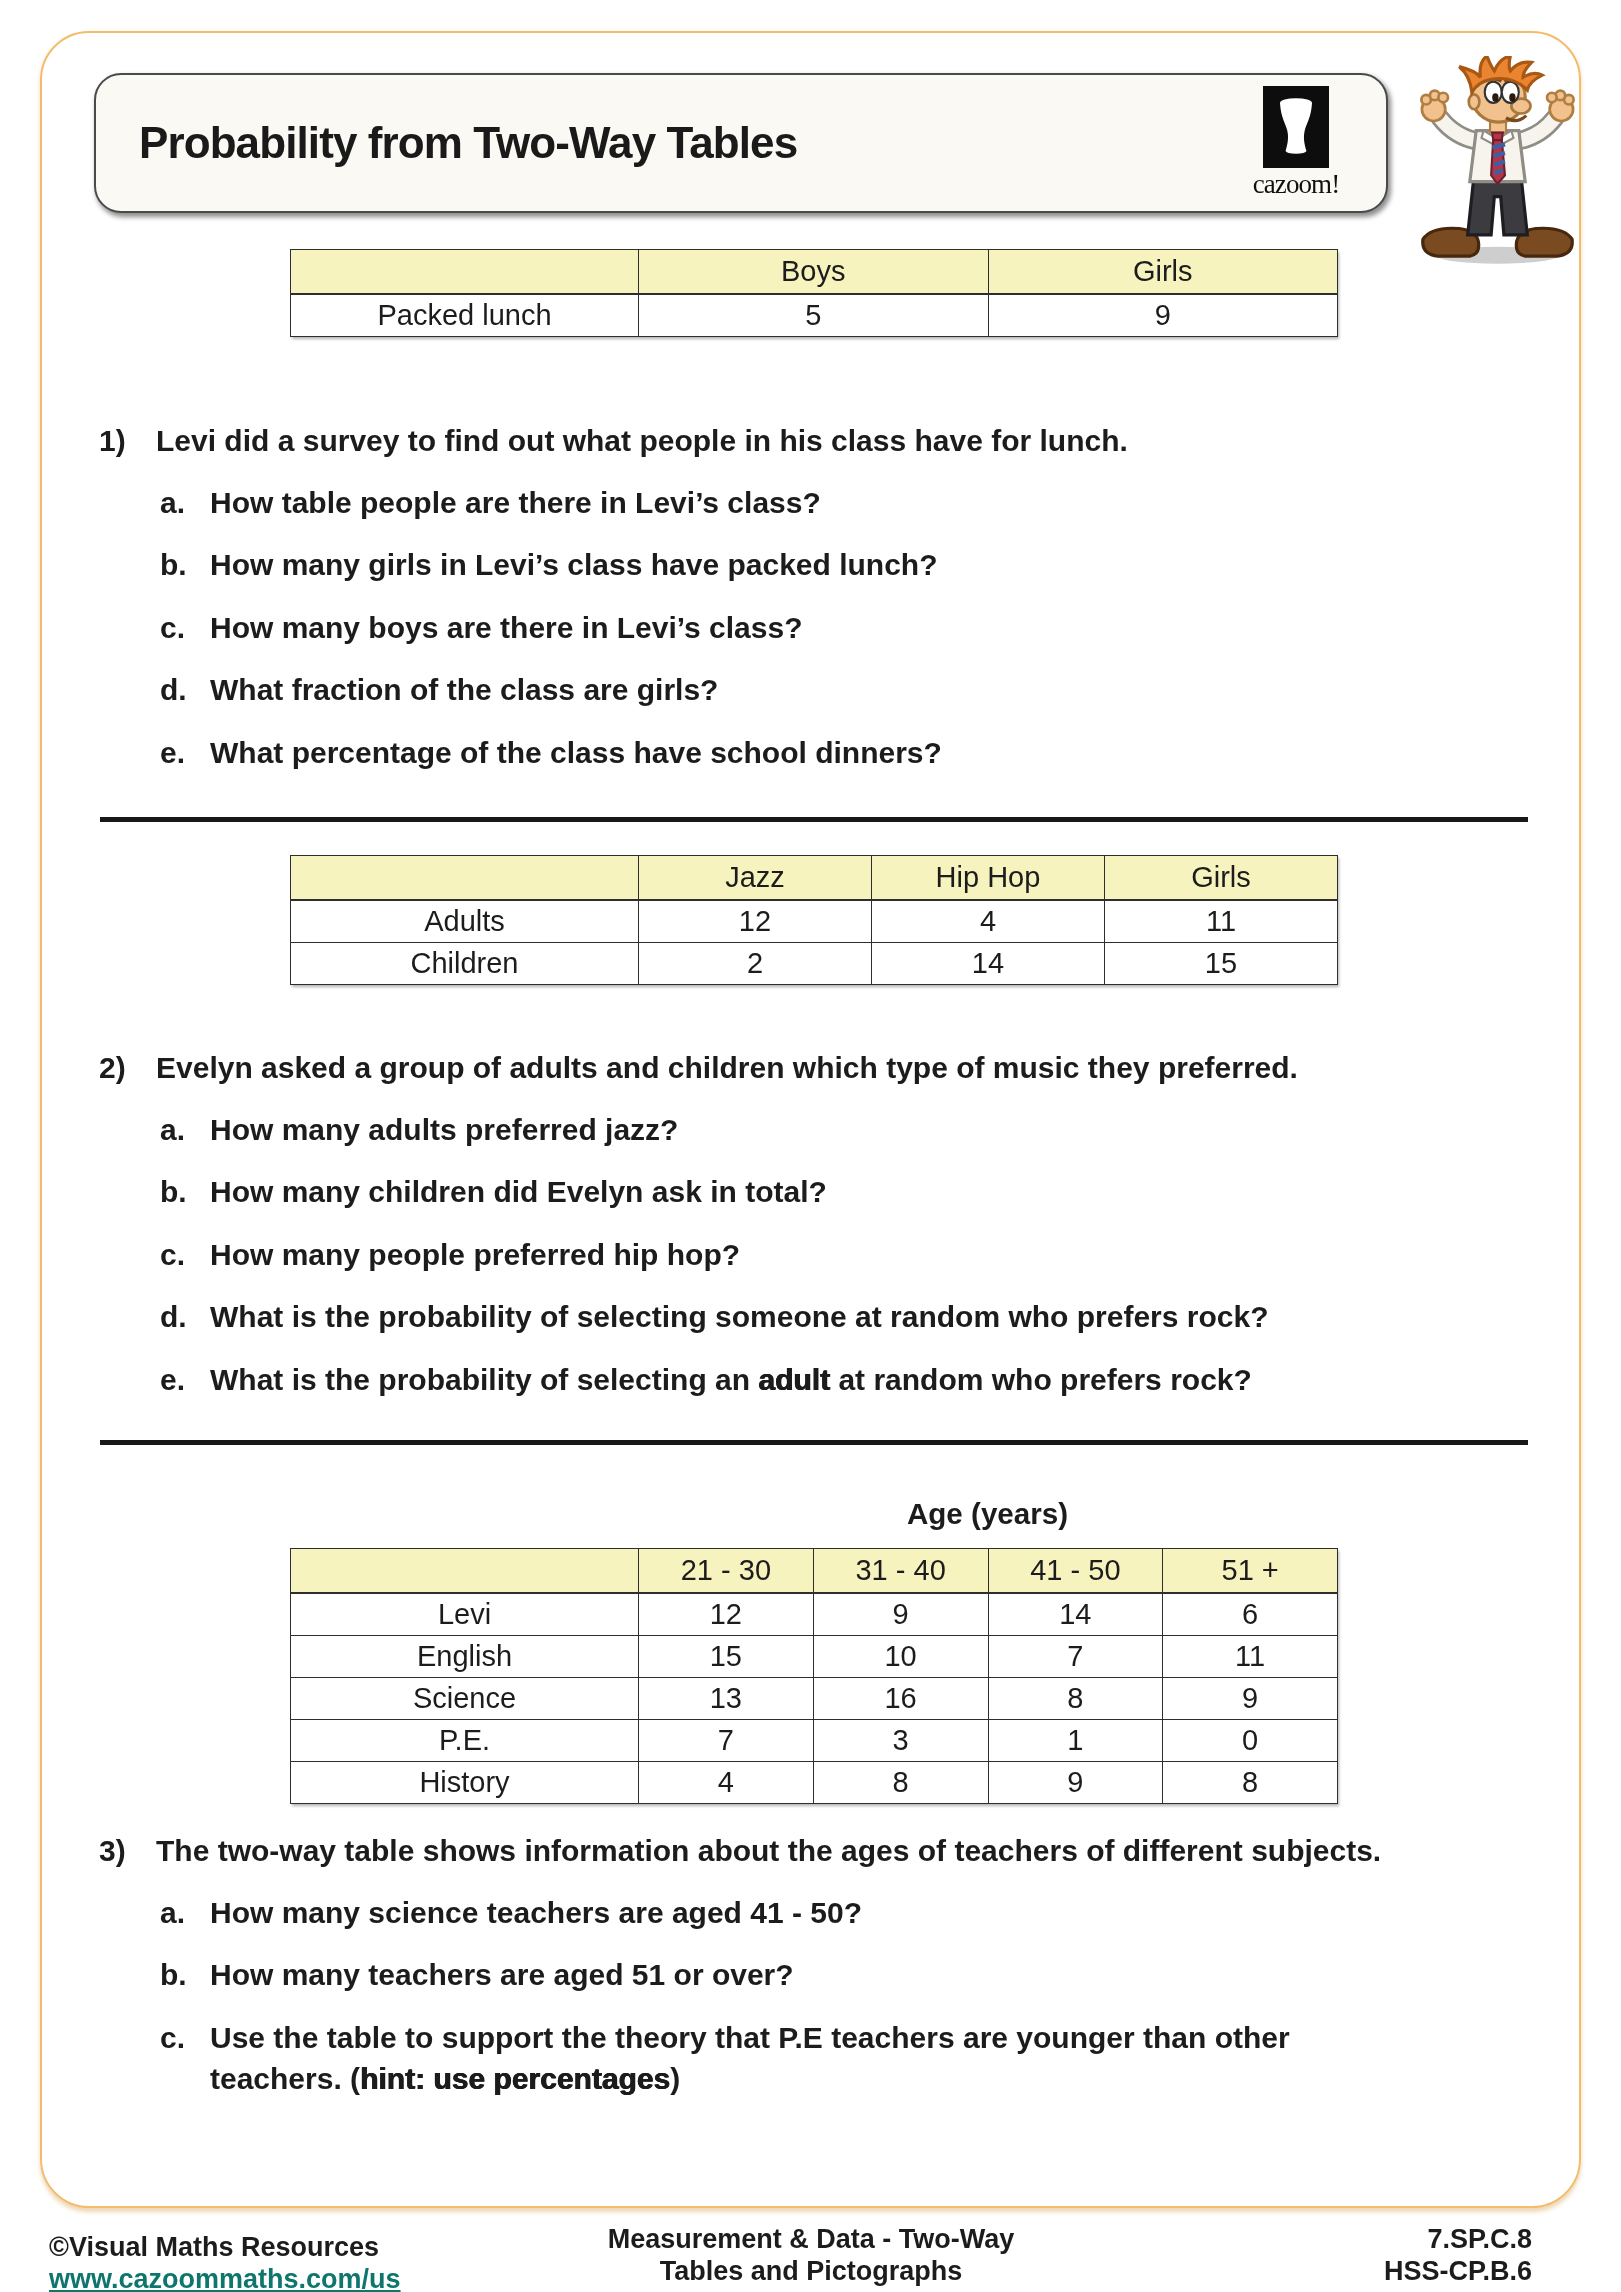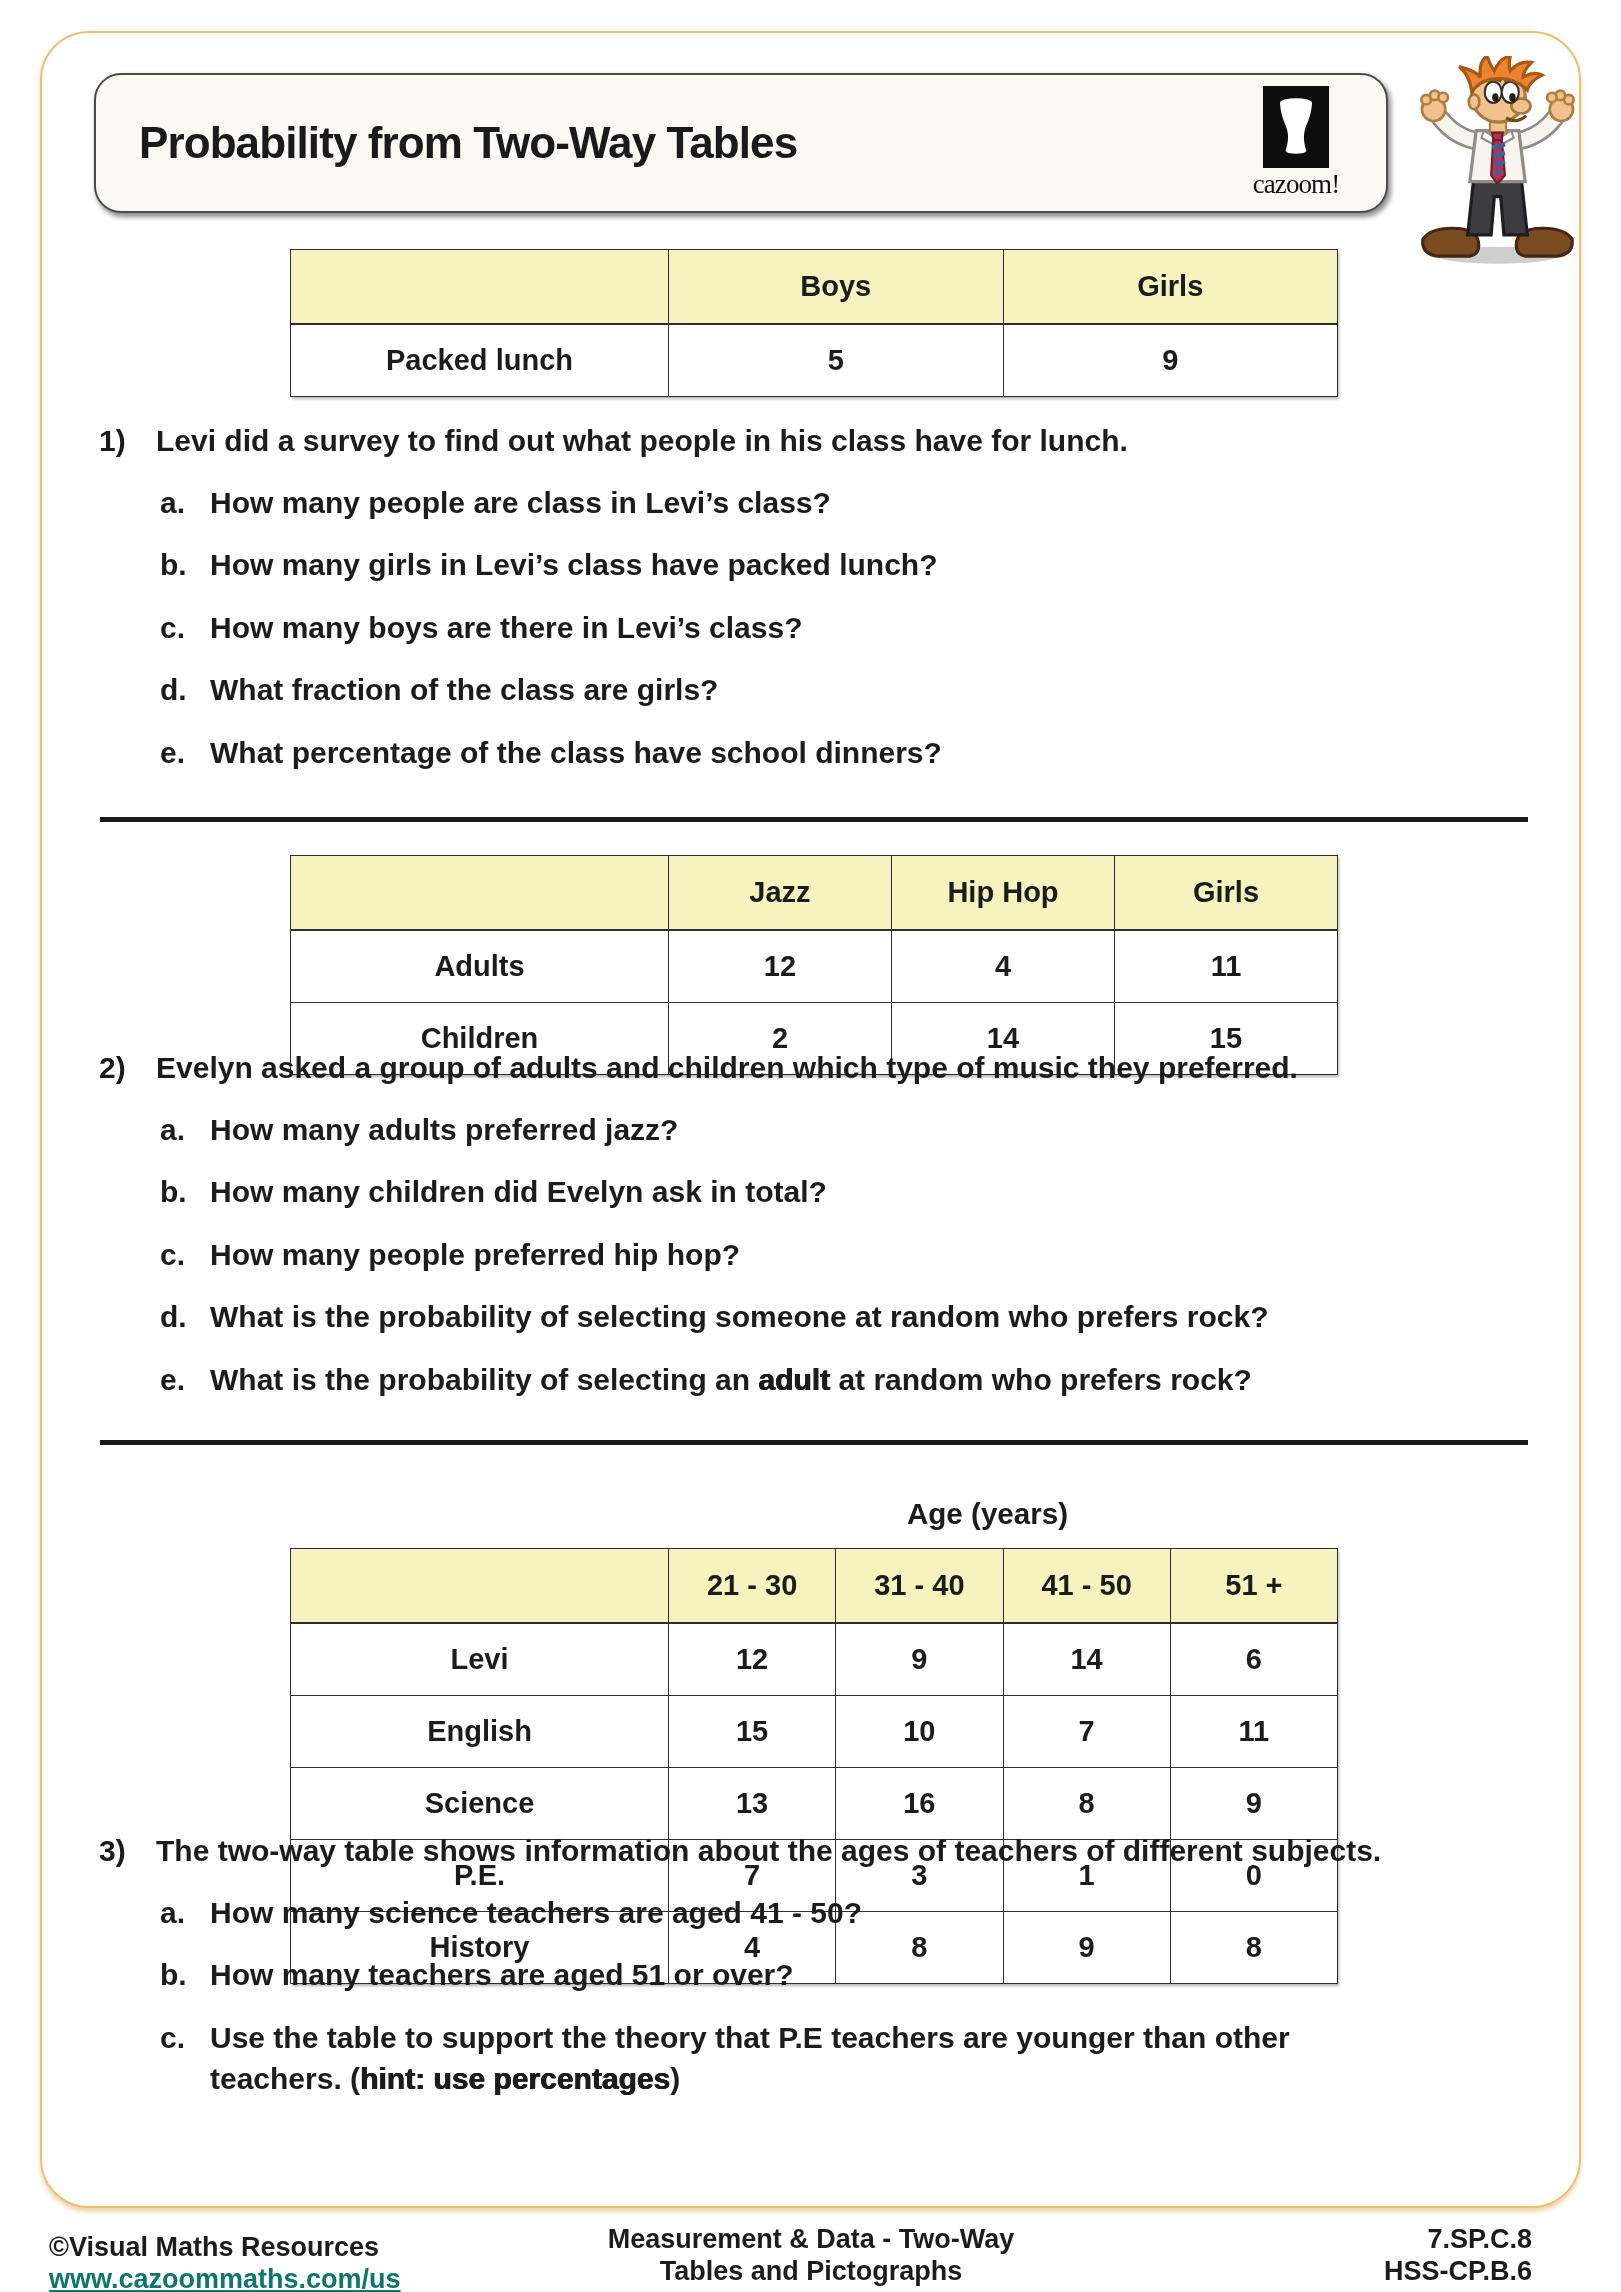--- a/index.html
+++ b/index.html
@@ -18,21 +18,21 @@
   .logo-square{width:66px;height:82px;background:#0d0d0d;margin:0 auto;
                display:flex;align-items:center;justify-content:center;}
   .logo-text{font-family:"Liberation Serif",serif;font-weight:normal;font-size:27px;
              color:#111;margin-top:1.8px;letter-spacing:-0.9px;}
   .mascot{position:absolute;left:1390px;top:56px;width:215px;height:213px;}
   .mascot svg{width:100%;height:100%;}
   
   .data-table{position:absolute;left:290px;border-collapse:collapse;table-layout:fixed;
               width:1048px;box-shadow:1.8px 2.7px 2.7px rgba(0,0,0,.3);background:#fff;}
   .data-table th,.data-table td{border:1.8px solid #2e2e2e;text-align:center;
-              font-size:29px;font-weight:bold;color:#1c1c1c;padding:15px;}
+              font-size:29px;font-weight:normal;color:#1c1c1c;padding:0;}
   .data-table th{background:#f7f3be;height:43px;border-bottom-width:2.7px;}
   .data-table td{height:41px;}
   .data-table th:first-child,.data-table td:first-child{width:347px;}
   .t1{top:249px;} .t2{top:855px;} .t3{top:1548px;}
   .tbl-caption{position:absolute;left:638px;top:1497px;width:699px;text-align:center;
                font-size:29.6px;}
   
   .question{position:absolute;left:99px;width:1487px;}
   .q1{top:421px;} .q2{top:1048px;} .q3{top:1831px;}
   .q-main{display:flex;font-size:30px;line-height:39px;white-space:nowrap;}
@@ -126,21 +126,21 @@
         </tr>
       </tbody>
     </table>
   <section class="question q1">
       <div class="q-main">
         <span class="q-num">1)</span>
         <span class="q-text">Levi did a survey to find out what people in his class have for lunch.</span>
       </div>
       <div class="q-part">
         <span class="p-letter">a.</span>
-        <span class="p-text">How many people are class in Levi’s class?</span>
+        <span class="p-text">How table people are there in Levi’s class?</span>
       </div>
       <div class="q-part">
         <span class="p-letter">b.</span>
         <span class="p-text">How many girls in Levi’s class have packed lunch?</span>
       </div>
       <div class="q-part">
         <span class="p-letter">c.</span>
         <span class="p-text">How many boys are there in Levi’s class?</span>
       </div>
       <div class="q-part">

